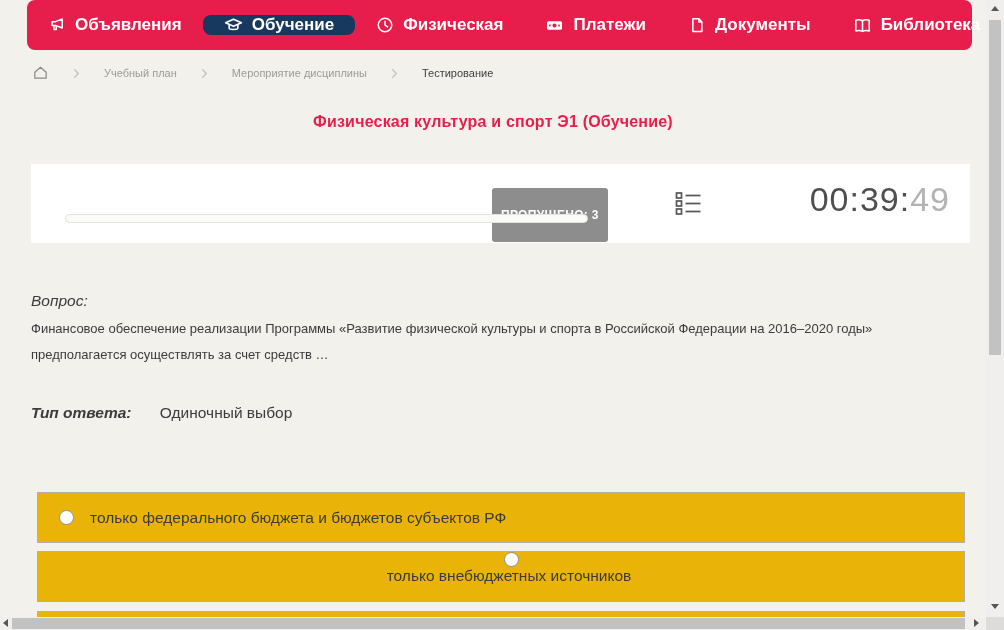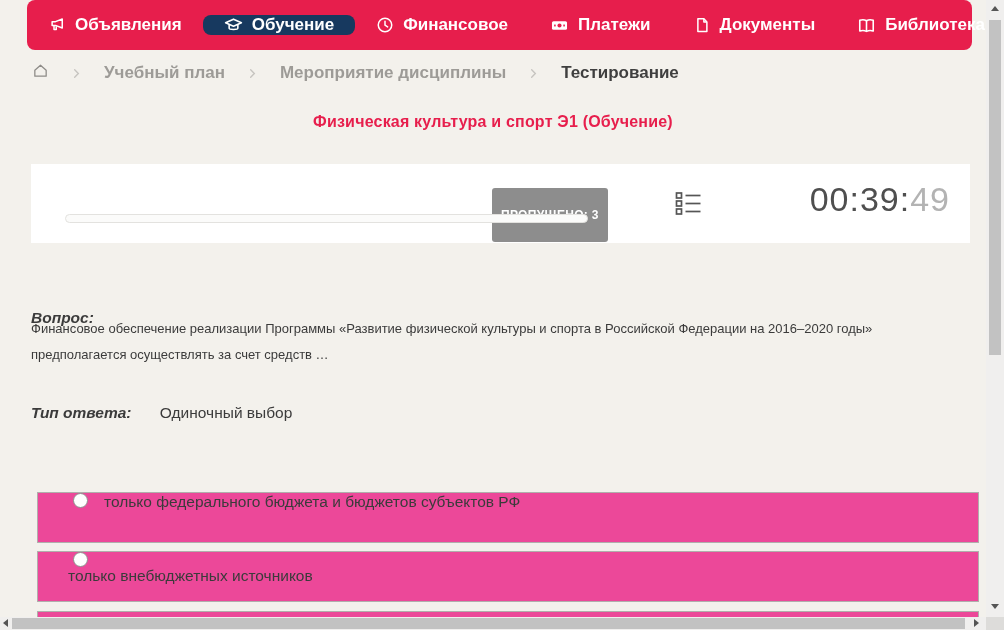--- a/index.html
+++ b/index.html
@@ -23,21 +23,21 @@
     border-radius:8px;cursor:pointer;white-space:nowrap;
   }
   .nav-tab.active{background:#17395f;}
   .nav-tab svg{display:block;}
   .nav-spacer{width:6px;}
 
   
   .breadcrumb{
     position:absolute;left:32px;top:61px;height:24px;
     display:flex;align-items:center;gap:22px;
-    font-size:17px;color:#9d9b97;font-weight:bold;
+    font-size:11px;color:#9d9b97;
   }
   .crumb{color:#9d9b97;}
   .crumb.current{color:#3f3f3f;}
   .crumb-sep svg{display:block;}
 
   
   .page-title{
     position:absolute;left:0;top:113px;width:986px;
     text-align:center;color:#e71e4c;font-size:16px;font-weight:bold;
     letter-spacing:0.2px;
@@ -64,36 +64,36 @@
   .qlist-icon{position:absolute;left:644px;top:26px;cursor:pointer;}
   .timer{
     position:absolute;right:20px;top:16px;
     font-size:34px;font-weight:300;color:#4f4f4f;letter-spacing:1px;
     font-family:"Liberation Sans", sans-serif;
   }
   .timer .sec{color:#b3b3b3;}
 
   
   .q-prompt-label{
-    position:absolute;left:31px;top:309px;
-    font-size:15.5px;font-weight:bold;font-style:italic;color:#3b3b3b;
+    position:absolute;left:31px;top:292px;
+    font-size:15.5px;font-weight:normal;font-style:italic;color:#3b3b3b;
   }
   .q-text{
     position:absolute;left:31px;top:316px;width:872px;
     font-size:13px;line-height:26px;color:#3b3b3b;
   }
   .q-type-row{position:absolute;left:31px;top:404px;font-size:15.5px;color:#3b3b3b;}
   .q-type-label{font-weight:bold;font-style:italic;}
   .q-type-value{margin-left:24px;}
 
   
   .option{
     position:absolute;left:37px;width:926px;height:49px;
-    background:#ec4899;border:1px solid #b0afac;
-    display:flex;cursor:pointer;padding-left:14px;
+    background:#eab308;border:1px solid #b0afac;
+    display:flex;align-items:center;cursor:pointer;
   }
   .option.o1{top:492px;}
   .option.o2{top:551px;flex-direction:column;}
   .option.o3{top:611px;height:5px;border-bottom:none;}
   .radio{
     width:13px;height:13px;border:1px solid #8f8f8f;border-radius:50%;
     background:#ffffff;margin-left:21px;flex:0 0 auto;
   }
   .option-label{font-size:15.5px;color:#3b3b3b;margin-left:16px;}
 
@@ -141,21 +141,21 @@
       </span>
       <span>Обучение</span>
     </div>
     <div class="nav-tab">
       <span>
         <svg width="18" height="18" viewBox="0 0 24 24" fill="none" stroke="#ffffff" stroke-width="2" stroke-linecap="round">
           <circle cx="12" cy="12" r="9"></circle>
           <path d="M12 7 v5 l3.5 2.5"></path>
         </svg>
       </span>
-      <span>Финансовое</span>
+      <span>Физическая</span>
     </div>
     <div class="nav-spacer"></div>
     <div class="nav-tab">
       <span>
         <svg width="19" height="19" viewBox="0 0 24 24">
           <rect x="2.5" y="6.5" width="19" height="11" rx="2" fill="#ffffff"></rect>
           <circle cx="12" cy="12" r="2.6" fill="#e71e4c"></circle>
           <rect x="5.2" y="10.8" width="2" height="2.4" fill="#e71e4c"></rect>
           <rect x="16.8" y="10.8" width="2" height="2.4" fill="#e71e4c"></rect>
         </svg>

